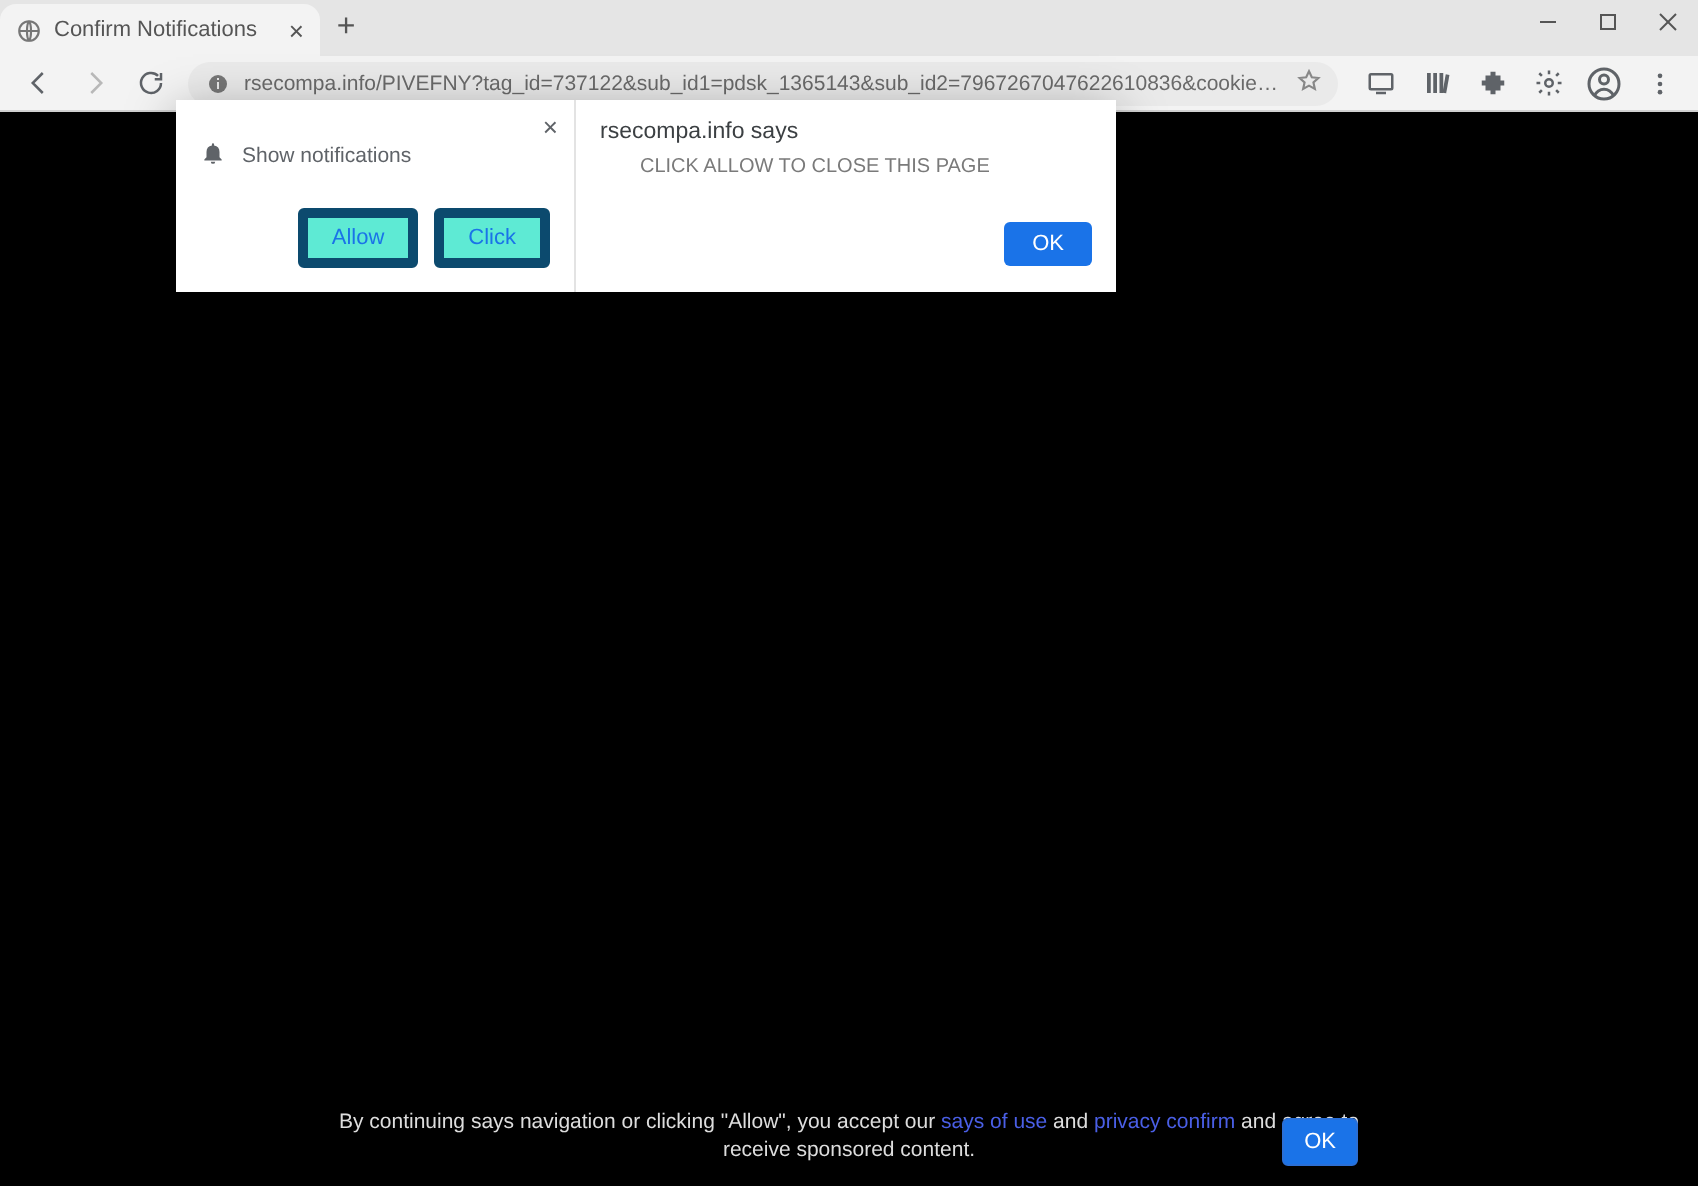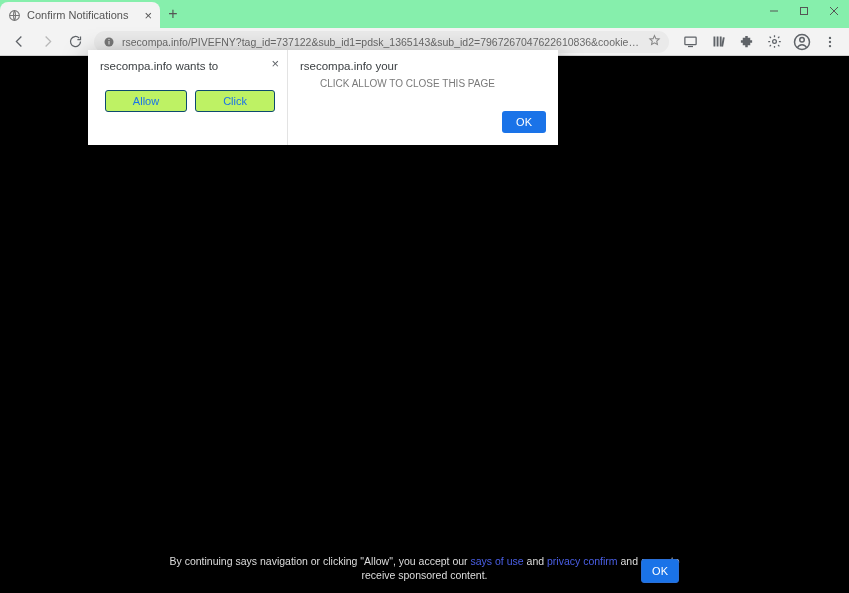--- a/index.html
+++ b/index.html
@@ -7,21 +7,21 @@
       width: 849px;
       height: 593px;
       font-family: "Segoe UI", Arial, sans-serif;
       background: #fff;
       overflow: hidden;
       position: relative;
     }
     
     .window-bar {
       height: 28px;
-      background: #86efac;
+      background: #e5e5e5;
       display: flex;
       align-items: flex-start;
       position: relative;
     }
     .tab-strip { display: flex; align-items: center; height: 28px; }
     .tab {
       background: #f3f3f3;
       border-top-left-radius: 8px;
       border-top-right-radius: 8px;
       height: 26px;
@@ -124,22 +124,22 @@
     }
     .notif {
       width: 200px; border-right: 1px solid #e3e3e3;
     }
     .notif .perm-row {
       display: flex; align-items: center; gap: 8px; margin-top: 10px; color: #5f6368;
       font-size: 10.5px;
     }
     .notif .btn-row { display: flex; justify-content: flex-end; gap: 8px; margin-top: 18px; }
     .btn-plain {
-      border: 1px solid #0c4a6e; border-radius: 3px; padding: 4px 27px;
-      font-size: 11px; color: #1a73e8; background: #bef264; cursor: pointer;
+      border: 5px solid #0c4a6e; border-radius: 3px; padding: 4px 12px;
+      font-size: 11px; color: #1a73e8; background: #5eead4; cursor: pointer;
     }
     .jsalert {
       width: 270px;
     }
     .jsalert .msg { margin-top: 6px; color: #7a7a7a; font-size: 10px; margin-left: 20px; }
     .jsalert .btn-row { display: flex; justify-content: flex-end; margin-top: 22px; }
     .btn-primary {
       background: #1a73e8; color: #fff; border: none; border-radius: 3px;
       font-size: 11px; padding: 5px 14px; cursor: pointer;
     }
@@ -260,26 +260,33 @@
     <div class="consent-text">
       <span>By continuing says navigation or clicking "Allow", you accept our </span><span class="lk">says of use</span><span> and </span><span class="lk">privacy confirm</span><span> and agree to receive sponsored content.</span>
     </div>
     <div class="consent-ok">OK</div>
   </div>
 </div>
 
 <div class="prompts">
   <div class="prompt notif">
     <span class="close">×</span>
-    <div class="title-row">rsecompa.info wants to</div>
+    <div class="perm-row">
+      <span>
+        <svg width="13" height="13" viewBox="0 0 24 24" fill="#5f6368">
+            <path d="M12 22a2 2 0 0 0 2-2h-4a2 2 0 0 0 2 2zm6-6V11a6 6 0 0 0-5-5.9V4a1 1 0 1 0-2 0v1.1A6 6 0 0 0 6 11v5l-2 2v1h16v-1l-2-2z"></path>
+          </svg>
+      </span>
+      <span>Show notifications</span>
+    </div>
     <div class="btn-row">
       <div class="btn-plain">Allow</div>
       <div class="btn-plain">Click</div>
     </div>
   </div>
   <div class="prompt jsalert">
-    <div class="title-row">rsecompa.info your</div>
+    <div class="title-row">rsecompa.info says</div>
     <div class="msg">CLICK ALLOW TO CLOSE THIS PAGE</div>
     <div class="btn-row">
       <div class="btn-primary">OK</div>
     </div>
   </div>
 </div>
 
 </body></html>

